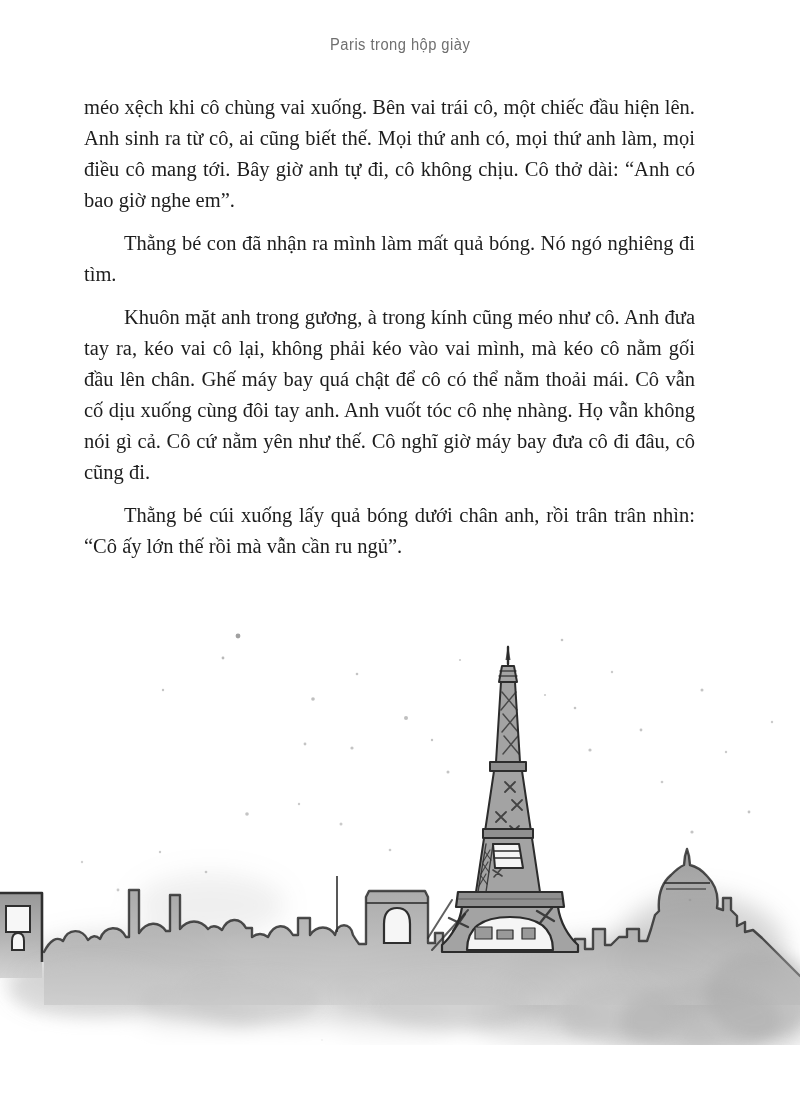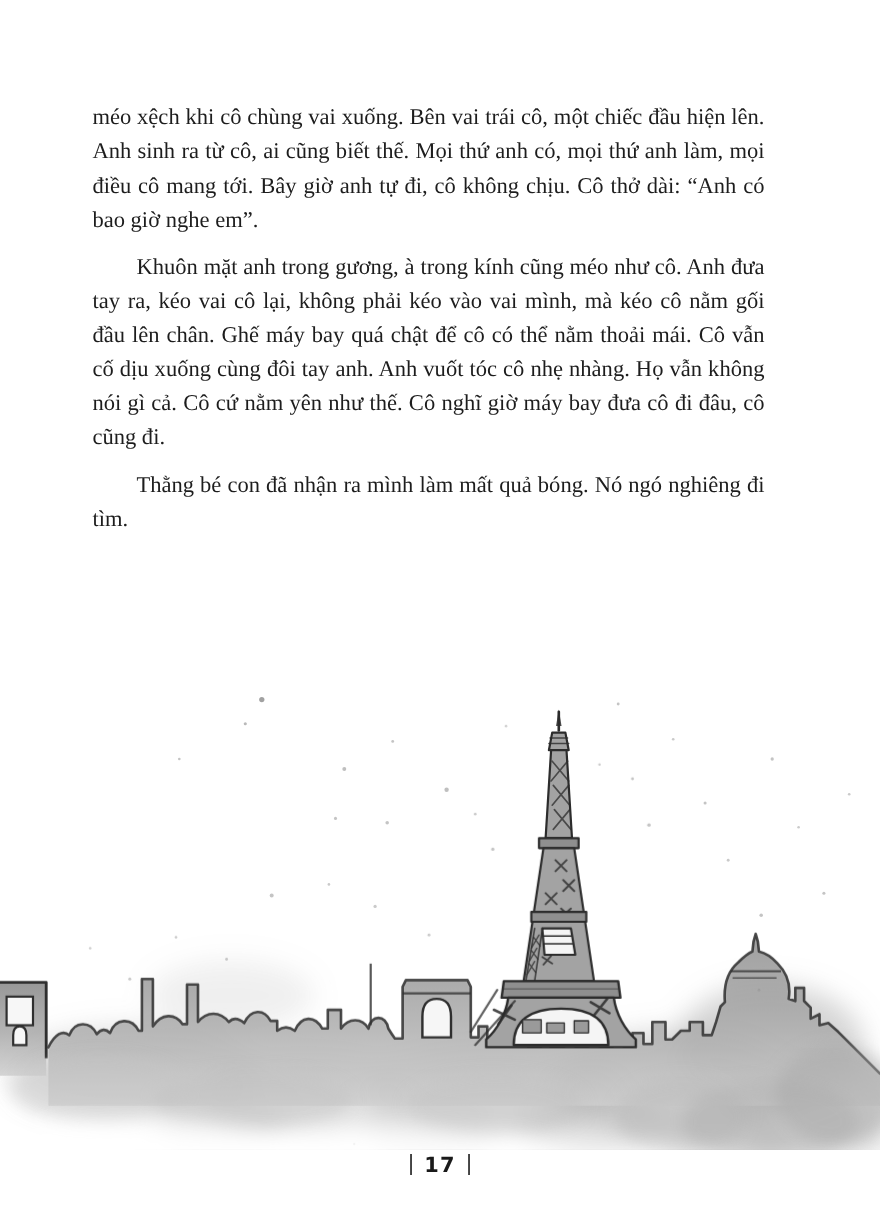--- a/index.html
+++ b/index.html
@@ -30,25 +30,29 @@
     font-size:19px;color:#1a1a1a;
   }
   .page-footer .bar{font-weight:400;color:#2c2c2c;margin:0 9px;position:relative;top:-1px;}
   .page-footer .num{font-weight:700;letter-spacing:1px;}
 </style>
 </head>
 <body>
 
 <div class="page">
 
+  <header class="running-head">
+    <span>Paris trong hộp giày</span>
+  </header>
 
   <main class="body-text">
     <p>méo xệch khi cô chùng vai xuống. Bên vai trái cô, một chiếc đầu hiện lên. Anh sinh ra từ cô, ai cũng biết thế. Mọi thứ anh có, mọi thứ anh làm, mọi điều cô mang tới. Bây giờ anh tự đi, cô không chịu. Cô thở dài: “Anh có bao giờ nghe em”.</p>
+    <p class="indent">Thằng bé con đã nhận ra mình làm mất quả bóng. Nó ngó nghiêng đi tìm.</p>
     <p class="indent">Khuôn mặt anh trong gương, à trong kính cũng méo như cô. Anh đưa tay ra, kéo vai cô lại, không phải kéo vào vai mình, mà kéo cô nằm gối đầu lên chân. Ghế máy bay quá chật để cô có thể nằm thoải mái. Cô vẫn cố dịu xuống cùng đôi tay anh. Anh vuốt tóc cô nhẹ nhàng. Họ vẫn không nói gì cả. Cô cứ nằm yên như thế. Cô nghĩ giờ máy bay đưa cô đi đâu, cô cũng đi.</p>
-    <p class="indent">Thằng bé con đã nhận ra mình làm mất quả bóng. Nó ngó nghiêng đi tìm.</p>
+    <p class="indent">Thằng bé cúi xuống lấy quả bóng dưới chân anh, rồi trân trân nhìn: “Cô ấy lớn thế rồi mà vẫn cần ru ngủ”.</p>
   </main>
 
   <figure class="illustration">
     <svg width="800" height="445" viewBox="0 0 800 445" xmlns="http://www.w3.org/2000/svg">
       <defs>
         <linearGradient id="skyGrad" x1="0" y1="0" x2="0" y2="1">
           <stop offset="0%" stop-color="#868686"></stop>
           <stop offset="55%" stop-color="#a9a9a9"></stop>
           <stop offset="100%" stop-color="#cfcfcf"></stop>
         </linearGradient>
@@ -182,17 +186,14 @@
       </g>
       <g filter="url(#blurB)" fill="#ffffff">
         <ellipse cx="120" cy="450" rx="160" ry="25" opacity=".85"></ellipse>
         <ellipse cx="350" cy="455" rx="180" ry="25" opacity=".85"></ellipse>
         <ellipse cx="540" cy="470" rx="160" ry="22" opacity=".8"></ellipse>
         <ellipse cx="740" cy="478" rx="120" ry="20" opacity=".8"></ellipse>
       </g>
     </svg>
   </figure>
 
-  <footer class="page-footer">
-    <span class="bar">|</span><span class="num">17</span><span class="bar">|</span>
-  </footer>
 
 </div>
 
 </body></html>

